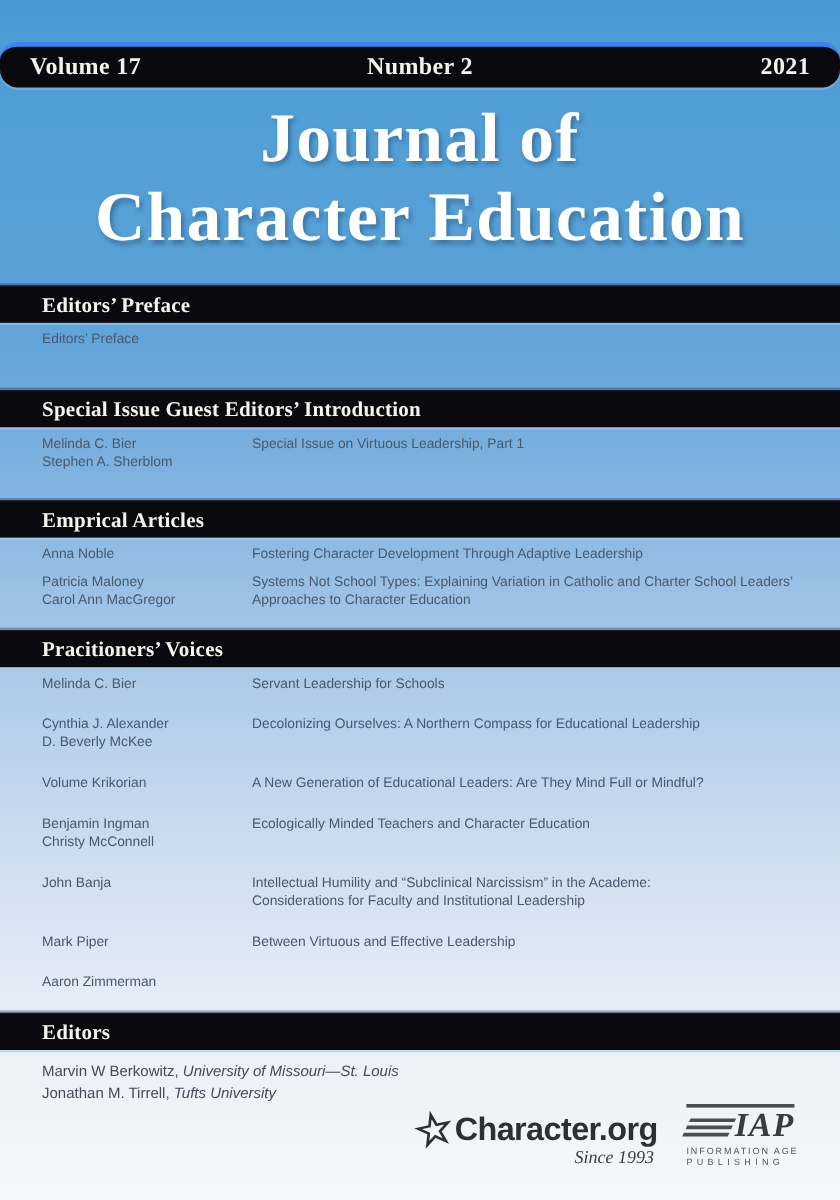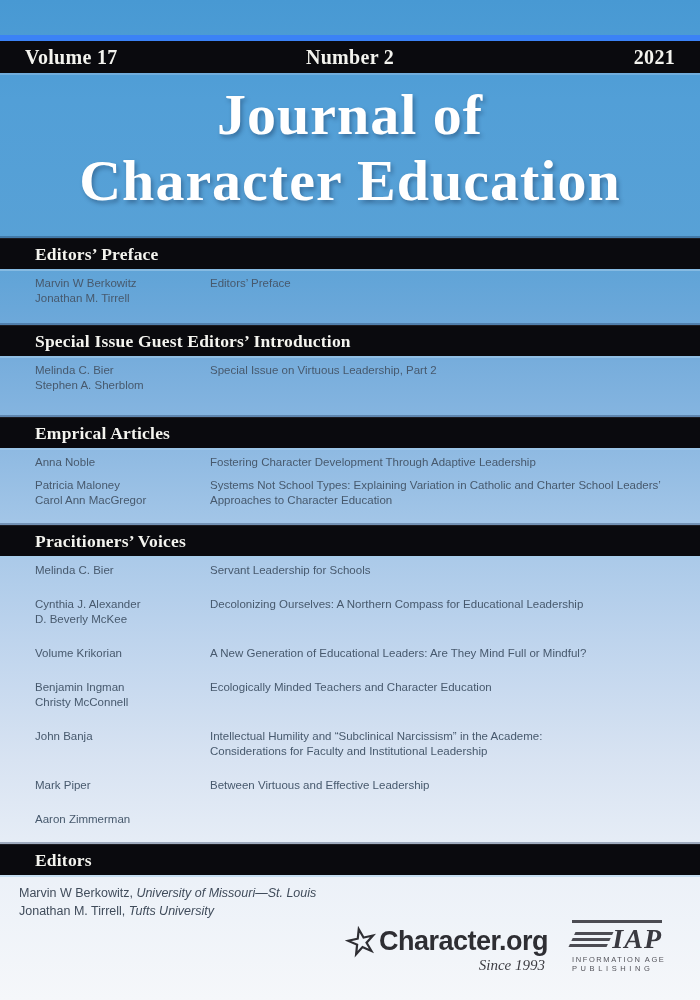--- a/index.html
+++ b/index.html
@@ -7,24 +7,24 @@
   body {
     width:700px; height:1000px; position:relative; overflow:hidden;
     font-family:"Liberation Sans", sans-serif;
     background:linear-gradient(180deg,
       #4899d3 0%, #529fd7 10%, #58a1d6 24%, #6fa9da 33%,
       #86b5e0 42%, #a2c5e7 52%, #bed4ed 64%, #d8e3f2 76%,
       #ecf1f8 88%, #f5f7fa 100%);
   }
   .volume-bar {
     position:absolute; top:35px; left:0; right:0; height:38px;
-    background:#0a0a0e; border-top:6px solid #3b82f6;
+    background:#0a0a0e; border-top:4px solid #3b82f6;
     box-shadow:0 2px 0 rgba(140,185,225,.55);
     display:flex; align-items:center; justify-content:space-between;
-    padding:0 25px; box-sizing:border-box;
+    padding:0 25px; box-sizing:border-box;border-radius:15px;
   }
   .volume-bar span {
     font-family:"Liberation Serif", serif; font-weight:bold;
     font-size:20px; color:#f3f3ee; letter-spacing:.3px;
   }
   .volume-bar .vb-center {
     position:absolute; left:50%; transform:translateX(-50%);
   }
   .journal-title {
     position:absolute; top:82px; left:0; width:100%; text-align:center;
@@ -41,21 +41,21 @@
     box-shadow:0 2px 0 rgba(165,205,235,.55), 0 -2px 0 rgba(25,50,85,.35);
   }
   .rows { padding:7px 25px 0 35px; }
   .entry {
     display:flex; margin-bottom:8px;
     font-size:11.5px; line-height:15px; color:#47596d;
   }
   .sec-voices .entry { margin-bottom:19px; }
   .entry .authors { width:175px; flex-shrink:0; }
   .entry .titles  { flex:1; }
-  .editor-lines { padding:9px 25px 0 19px; }
+  .editor-lines { padding:9px 25px 0 35px; }
   .editor-line { font-size:12.5px; line-height:18px; color:#404c5b; }
   .editor-line .aff { font-style:italic; }
   .char-logo {
     position:absolute; top:926px; right:152px;
     display:flex; align-items:center; color:#2e2e33;
   }
   .char-star {
     font-size:37px; line-height:30px; font-weight:bold;
     transform:rotate(-12deg); margin-right:1px;
   }
@@ -90,41 +90,37 @@
 
 <div class="journal-title">
   <div>Journal of</div>
   <div>Character Education</div>
 </div>
 
 <section class="sec" style="top:238px">
   <div class="bar">Editors’ Preface</div>
   <div class="rows">
     <div class="entry">
-      <div class="authors">
-        <div>Marvin W Berkowitz</div>
-        <div>Jonathan M. Tirrell</div>
-      </div>
       <div class="titles">
         <div>Editors’ Preface</div>
       </div>
     </div>
   </div>
 </section>
 
 <section class="sec" style="top:325px">
   <div class="bar">Special Issue Guest Editors’ Introduction</div>
   <div class="rows">
     <div class="entry">
       <div class="authors">
         <div>Melinda C. Bier</div>
         <div>Stephen A. Sherblom</div>
       </div>
       <div class="titles">
-        <div>Special Issue on Virtuous Leadership, Part 2</div>
+        <div>Special Issue on Virtuous Leadership, Part 1</div>
       </div>
     </div>
   </div>
 </section>
 
 <section class="sec" style="top:417px">
   <div class="bar">Emprical Articles</div>
   <div class="rows">
     <div class="entry">
       <div class="authors">

